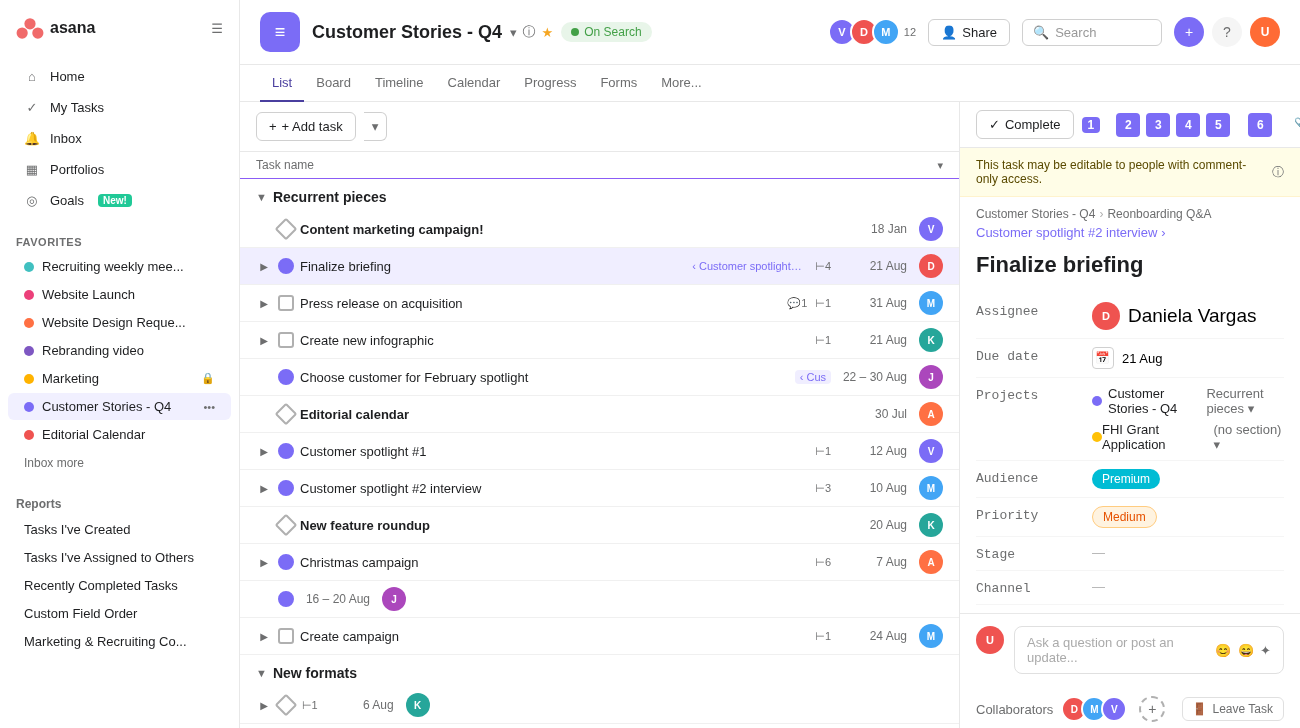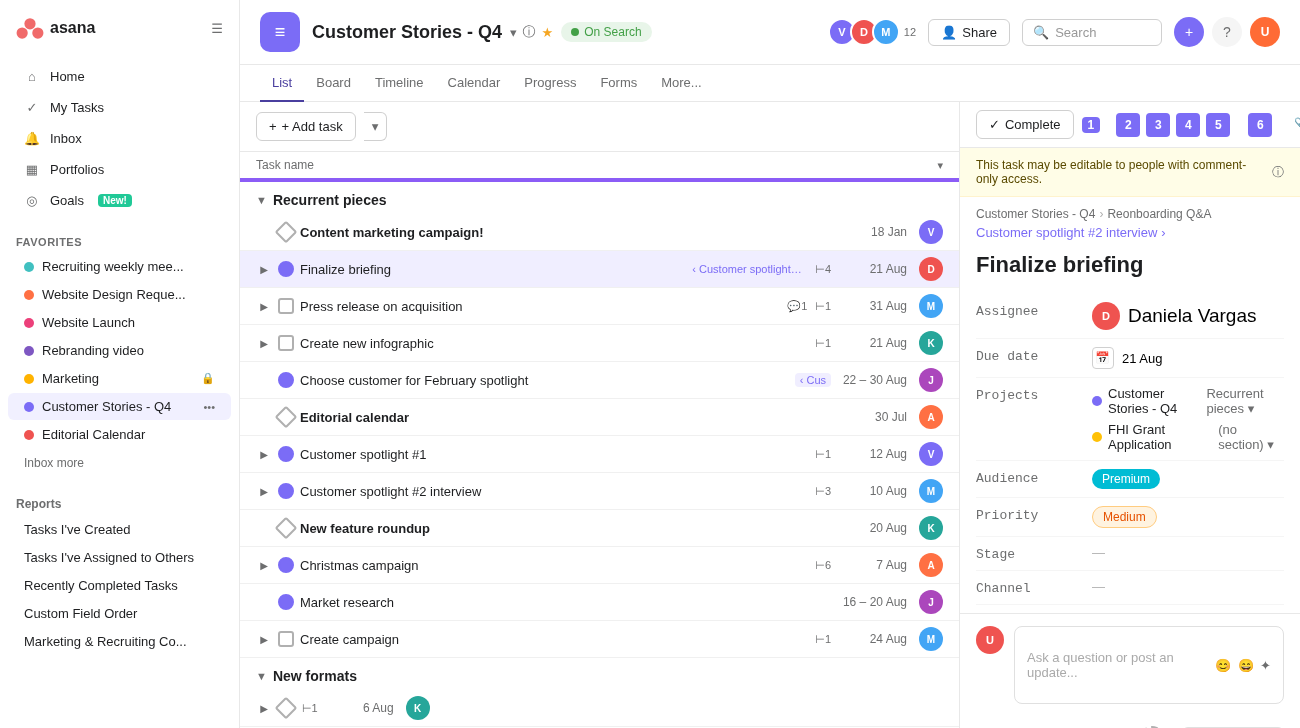--- a/index.html
+++ b/index.html
@@ -56,21 +56,21 @@
     .tab.active { color: #4a3f9f; border-bottom-color: #4a3f9f; font-weight: 500; }
 
     
     .content { display: flex; flex: 1; overflow: hidden; }
 
     
     .task-list-panel { width: 720px; flex-shrink: 0; overflow-y: auto; border-right: 1px solid #e8e8e8; background: #fff; }
     .task-list-toolbar { padding: 10px 16px; display: flex; align-items: center; gap: 8px; border-bottom: 1px solid #e8e8e8; }
     .add-task-btn { display: flex; align-items: center; gap: 5px; border: 1px solid #d0d0d0; border-radius: 6px; padding: 6px 12px; cursor: pointer; font-size: 13px; color: #1e1f21; background: #fff; }
     .add-task-dropdown { border: 1px solid #d0d0d0; border-left: none; border-radius: 0 6px 6px 0; padding: 6px 8px; cursor: pointer; background: #fff; color: #6d6e6f; }
-    .task-list-header { display: flex; align-items: center; padding: 6px 16px; border-bottom: 4px solid #8b5cf6; color: #6d6e6f; font-size: 12px; }
+    .task-list-header { display: flex; align-items: center; padding: 6px 16px; border-bottom: 1px solid #8b5cf6; color: #6d6e6f; font-size: 12px; }
     .task-name-col { flex: 1; }
 
     
     .section-header { display: flex; align-items: center; gap: 6px; padding: 10px 16px 6px; cursor: pointer; font-weight: 600; font-size: 14px; color: #1e1f21; }
     .section-chevron { color: #6d6e6f; font-size: 11px; transition: transform 0.2s; }
 
     
     .task-row { display: flex; align-items: center; padding: 6px 16px; border-bottom: 1px solid #f0f0f0; cursor: pointer; gap: 6px; }
     .task-row.selected { background: #f0eeff; }
     .task-expand { width: 16px; height: 16px; display: flex; align-items: center; justify-content: center; color: #6d6e6f; font-size: 10px; flex-shrink: 0; }
@@ -104,21 +104,21 @@
     .assignee-avatar { width: 28px; height: 28px; border-radius: 50%; display: flex; align-items: center; justify-content: center; font-size: 11px; font-weight: 700; color: #fff; flex-shrink: 0; }
     .date-icon { width: 22px; height: 22px; border-radius: 4px; border: 1px solid #d0d0d0; display: flex; align-items: center; justify-content: center; font-size: 12px; color: #6d6e6f; flex-shrink: 0; }
     .project-dot { width: 10px; height: 10px; border-radius: 50%; flex-shrink: 0; }
     .project-link { font-size: 13px; color: #1e1f21; }
     .project-section { font-size: 13px; color: #6d6e6f; }
     .audience-tag { background: #00bcd4; color: #fff; border-radius: 12px; padding: 3px 10px; font-size: 12px; font-weight: 500; }
     .priority-tag { background: #fff3e0; color: #e65100; border-radius: 12px; padding: 3px 10px; font-size: 12px; font-weight: 500; border: 1px solid #ffcc80; }
     .detail-dash { color: #b0b0b0; }
     .comment-area { padding: 12px 16px; border-top: 1px solid #e8e8e8; display: flex; align-items: flex-start; gap: 10px; }
     .comment-avatar { width: 28px; height: 28px; border-radius: 50%; background: #ef5350; display: flex; align-items: center; justify-content: center; color: #fff; font-size: 11px; font-weight: 700; flex-shrink: 0; }
-    .comment-input { flex: 1; border: 1px solid #e0e0e0; border-radius: 8px; padding: 23px 12px; font-size: 13px; color: #aaa; min-height: 44px; display: flex; align-items: center; justify-content: space-between; background: #fff; cursor: text; }
+    .comment-input { flex: 1; border: 1px solid #e0e0e0; border-radius: 8px; padding: 8px 12px; font-size: 13px; color: #aaa; min-height: 44px; display: flex; align-items: center; justify-content: space-between; background: #fff; cursor: text; }
     .comment-input-icons { display: flex; gap: 6px; color: #6d6e6f; }
     .collaborators-row { padding: 10px 16px; display: flex; align-items: center; gap: 8px; }
     .collab-avatars { display: flex; }
     .collab-avatar { width: 26px; height: 26px; border-radius: 50%; border: 2px solid #fff; margin-left: -6px; display: flex; align-items: center; justify-content: center; font-size: 10px; font-weight: 700; color: #fff; }
     .collab-avatar:first-child { margin-left: 0; }
     .add-collab { width: 26px; height: 26px; border-radius: 50%; border: 2px dashed #b0b0b0; display: flex; align-items: center; justify-content: center; color: #6d6e6f; font-size: 14px; cursor: pointer; margin-left: 4px; }
     .leave-task-btn { margin-left: auto; display: flex; align-items: center; gap: 5px; font-size: 12px; color: #6d6e6f; cursor: pointer; border: 1px solid #e0e0e0; border-radius: 6px; padding: 4px 10px; background: #fff; }
   </style>
 </head>
 <body>
@@ -161,26 +161,26 @@
   </div>
 
   <div class="sidebar-section-title">Favorites</div>
 
   <div>
     <div class="favorites-item">
       <div class="dot" style="background:#40c0c0;"></div>
       <span class="favorites-item-text">Recruiting weekly mee...</span>
     </div>
     <div class="favorites-item">
+      <div class="dot" style="background:#ec407a;"></div>
+      <span class="favorites-item-text">Website Launch</span>
+    </div>
+    <div class="favorites-item">
       <div class="dot" style="background:#ff7043;"></div>
       <span class="favorites-item-text">Website Design Reque...</span>
-    </div>
-    <div class="favorites-item">
-      <div class="dot" style="background:#ec407a;"></div>
-      <span class="favorites-item-text">Website Launch</span>
     </div>
     <div class="favorites-item">
       <div class="dot" style="background:#7e57c2;"></div>
       <span class="favorites-item-text">Rebranding video</span>
     </div>
     <div class="favorites-item">
       <div class="dot" style="background:#ffb300;"></div>
       <span class="favorites-item-text">Marketing</span>
       <span class="lock-icon">🔒</span>
     </div>
@@ -361,21 +361,20 @@
         <div class="task-check checked" style="border-color:#7b6cf6;background:#7b6cf6;border-radius:50%;"></div>
         <span class="task-name">Christmas campaign</span>
         <span class="task-subtask-icon">⊢6</span>
         <span class="task-date">7 Aug</span>
         <div class="task-avatar" style="background:#ff7043;">A</div>
       </div>
 
       <div class="task-row">
         <div class="task-expand"></div>
         <div class="task-check checked" style="border-color:#7b6cf6;background:#7b6cf6;border-radius:50%;"></div>
-        <span class="task-name">Market research</span>
         <span class="task-date">16 – 20 Aug</span>
         <div class="task-avatar" style="background:#ab47bc;">J</div>
       </div>
 
       <div class="task-row">
         <div class="task-expand">▶</div>
         <div class="task-check" style="border-radius:3px;"></div>
         <span class="task-name">Create campaign</span>
         <span class="task-subtask-icon">⊢1</span>
         <span class="task-date">24 Aug</span>
@@ -460,21 +459,21 @@
           <span class="detail-label">Projects</span>
           <div class="detail-value" style="flex-direction:column;align-items:flex-start;gap:6px;">
             <div style="display:flex;align-items:center;gap:6px;">
               <div class="project-dot" style="background:#7b6cf6;"></div>
               <span class="project-link" style="cursor:pointer;">Customer Stories - Q4</span>
               <span class="project-section" style="cursor:pointer;">
                 <span>Recurrent pieces</span>
                 <span> ▾</span>
               </span>
             </div>
-            <div style="display:flex;align-items:center;gap:6px;">
+            <div style="display:flex;align-items:center;">
               <div class="project-dot" style="background:#ffc107;"></div>
               <span class="project-link" style="cursor:pointer;">FHI Grant Application</span>
               <span class="project-section" style="cursor:pointer;">
                 <span>(no section)</span>
                 <span> ▾</span>
               </span>
             </div>
           </div>
         </div>
 

